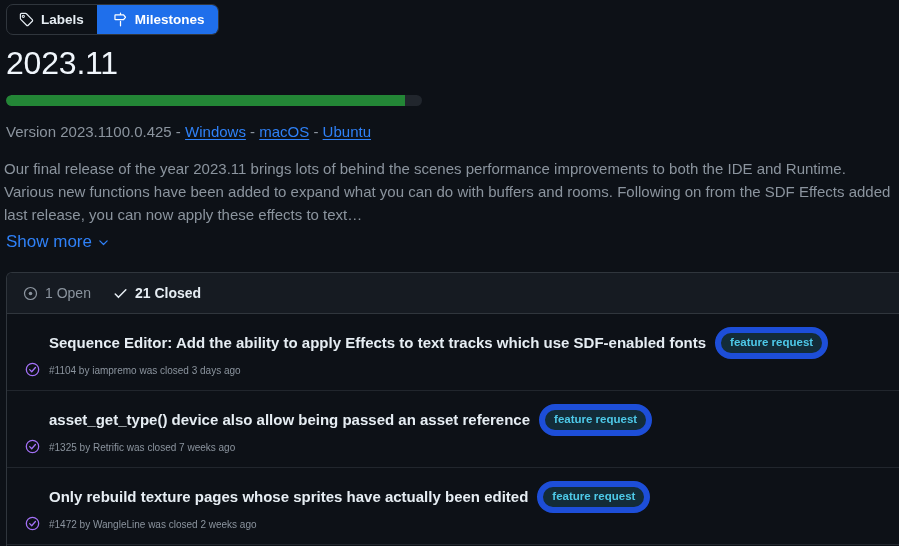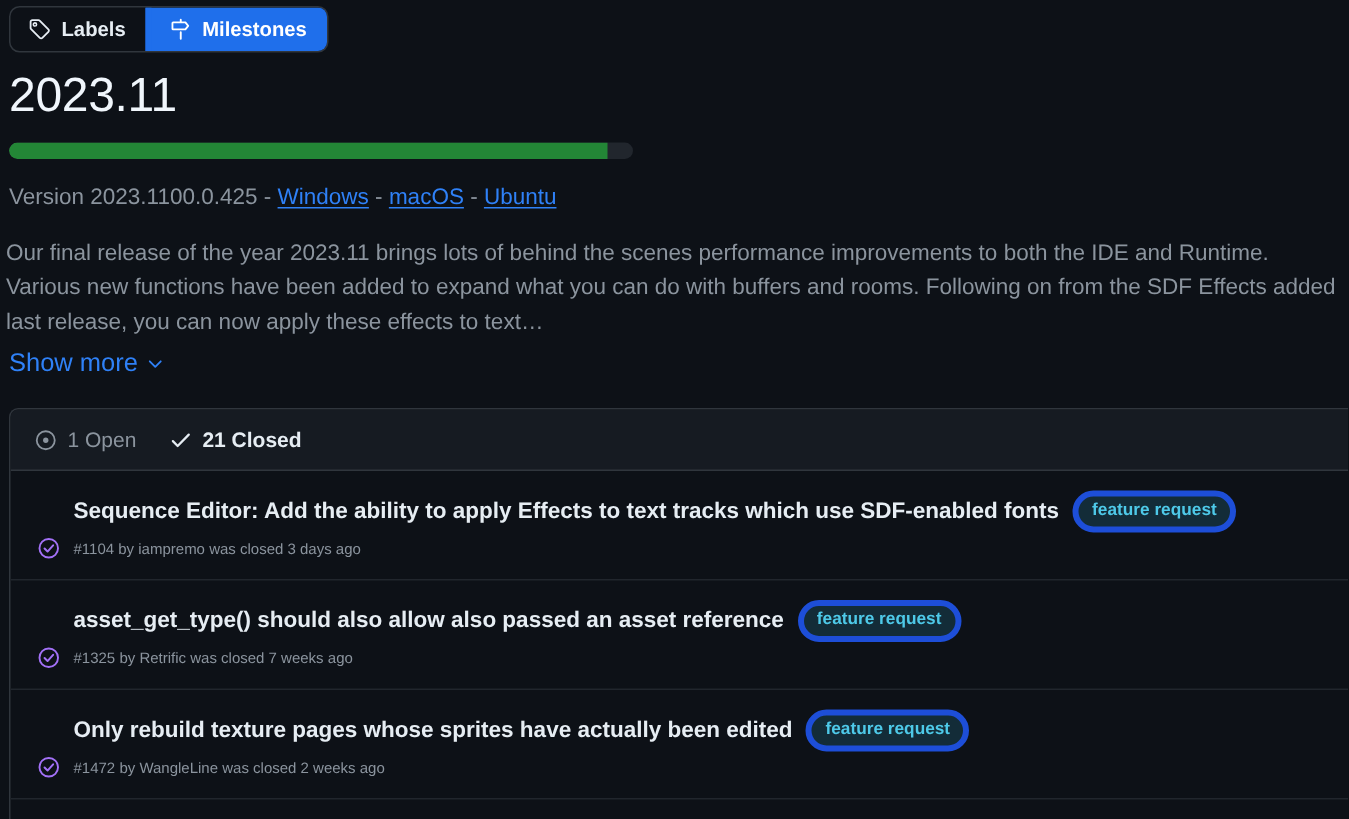--- a/index.html
+++ b/index.html
@@ -152,21 +152,21 @@
     line-height: 1.3;
     cursor: pointer;
     white-space: nowrap;
   }
   .label-chip {
     display: inline-block;
     font-size: 11.5px;
     font-weight: 700;
     color: #4ec9e8;
     background: #132c38;
-    border: 4px solid #1d4ed8;
+    border: 6px solid #1d4ed8;
     border-radius: 999px;
     padding: 2px 9px 3px 9px;
     line-height: 1.25;
     white-space: nowrap;
     cursor: pointer;
   }
   .issue-meta {
     margin-top: 5px;
     font-size: 10px;
     color: #8b949e;
@@ -269,21 +269,21 @@
 
   <div class="issue-row">
     <span class="issue-icon">
       <svg width="15" height="15" viewBox="0 0 16 16" fill="none">
         <circle cx="8" cy="8" r="6.6" stroke="#a371f7" stroke-width="1.35"></circle>
         <path d="M5 8.15l2.15 2.2L11.1 5.9" stroke="#a371f7" stroke-width="1.4" stroke-linecap="round" stroke-linejoin="round"></path>
       </svg>
     </span>
     <div class="issue-main">
       <div class="issue-title-line">
-        <span class="issue-title">asset_get_type() should also allow also passed an asset reference</span>
+        <span class="issue-title">asset_get_type() device also allow being passed an asset reference</span>
         <span class="label-chip">feature request</span>
       </div>
       <div class="issue-meta">#1325 by Retrific was closed 7 weeks ago</div>
     </div>
   </div>
 
   <div class="issue-row">
     <span class="issue-icon">
       <svg width="15" height="15" viewBox="0 0 16 16" fill="none">
         <circle cx="8" cy="8" r="6.6" stroke="#a371f7" stroke-width="1.35"></circle>

